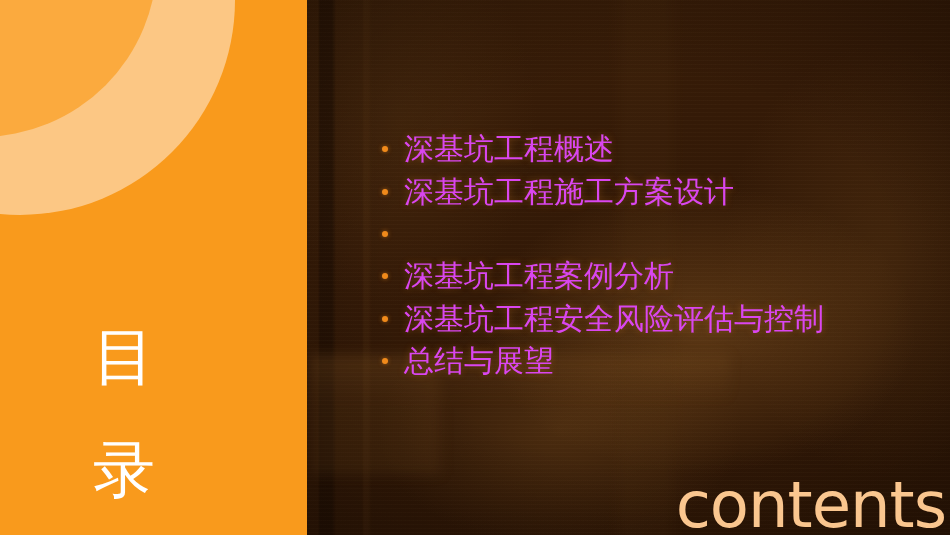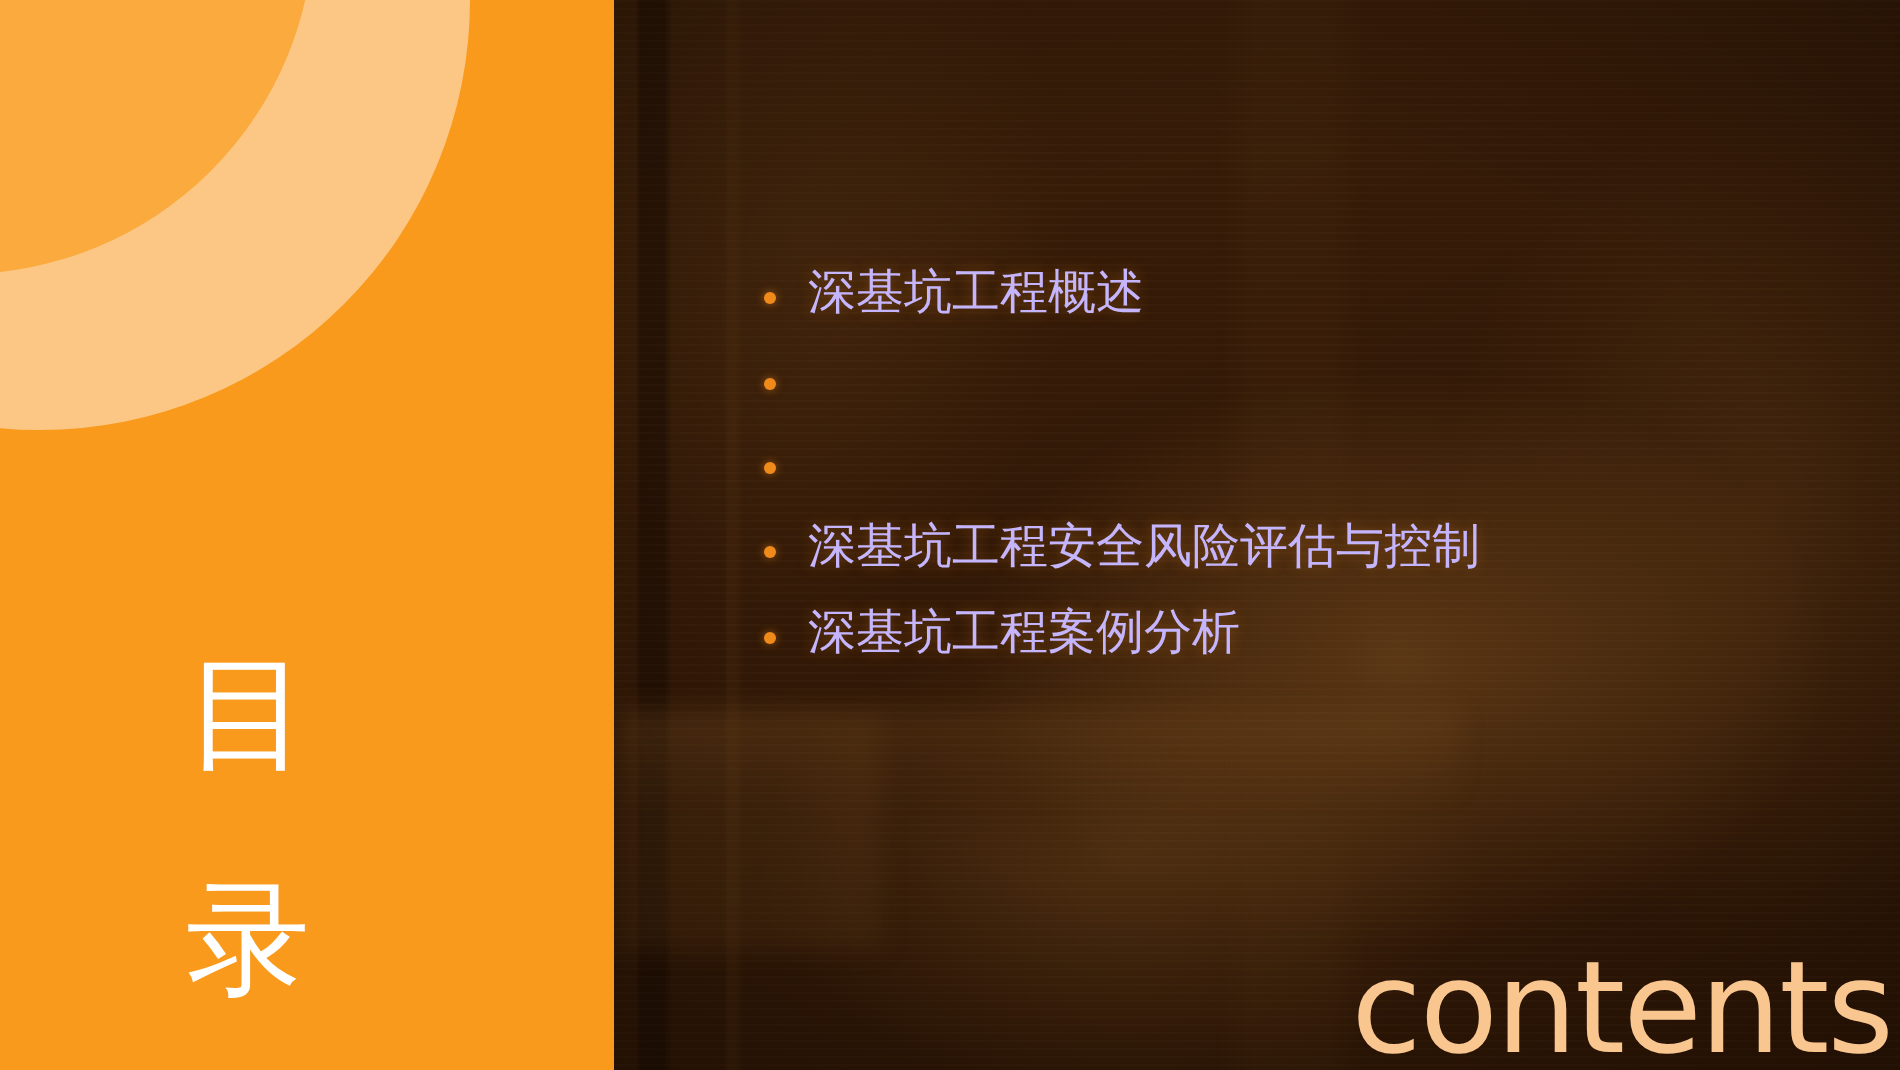--- a/index.html
+++ b/index.html
@@ -159,25 +159,25 @@
     width: 6px;
     height: 6px;
     border-radius: 50%;
     background: #f08a1b;
     flex: 0 0 auto;
     margin-right: 16px;
     box-shadow: 0 0 4px rgba(240, 138, 27, 0.55);
   }
 
   .toc-label {
-    color: #c4b5fd;
-    font-size: 24px;
+    color: #d946ef;
+    font-size: 30px;
     line-height: 28px;
     white-space: nowrap;
-    font-family: Liberation Mono, monospace;
+    font-family: Liberation Sans, sans-serif;
     text-shadow: 0 0 7px rgba(247, 146, 37, 0.35);
   }
 
   
   .contents-word {
     position: absolute;
     right: 4px;
     bottom: -6px;
     color: #fac68f;
     font-size: 64px;
@@ -211,35 +211,40 @@
 
   <div class="toc">
 
     <div class="toc-item">
       <span class="bullet"></span>
       <span class="toc-label">深基坑工程概述</span>
     </div>
 
     <div class="toc-item">
       <span class="bullet"></span>
-    </div>
-
-    <div class="toc-item">
-      <span class="bullet"></span>
-    </div>
-
+      <span class="toc-label">深基坑工程施工方案设计</span>
+    </div>
+
+    <div class="toc-item">
+      <span class="bullet"></span>
+    </div>
+
+
+    <div class="toc-item">
+      <span class="bullet"></span>
+      <span class="toc-label">深基坑工程案例分析</span>
+    </div>
 
     <div class="toc-item">
       <span class="bullet"></span>
       <span class="toc-label">深基坑工程安全风险评估与控制</span>
     </div>
 
     <div class="toc-item">
       <span class="bullet"></span>
-      <span class="toc-label">深基坑工程案例分析</span>
-    </div>
-
+      <span class="toc-label">总结与展望</span>
+    </div>
 
   </div>
 
   <div class="contents-word">contents</div>
 
 </div>
 
 </body></html>

